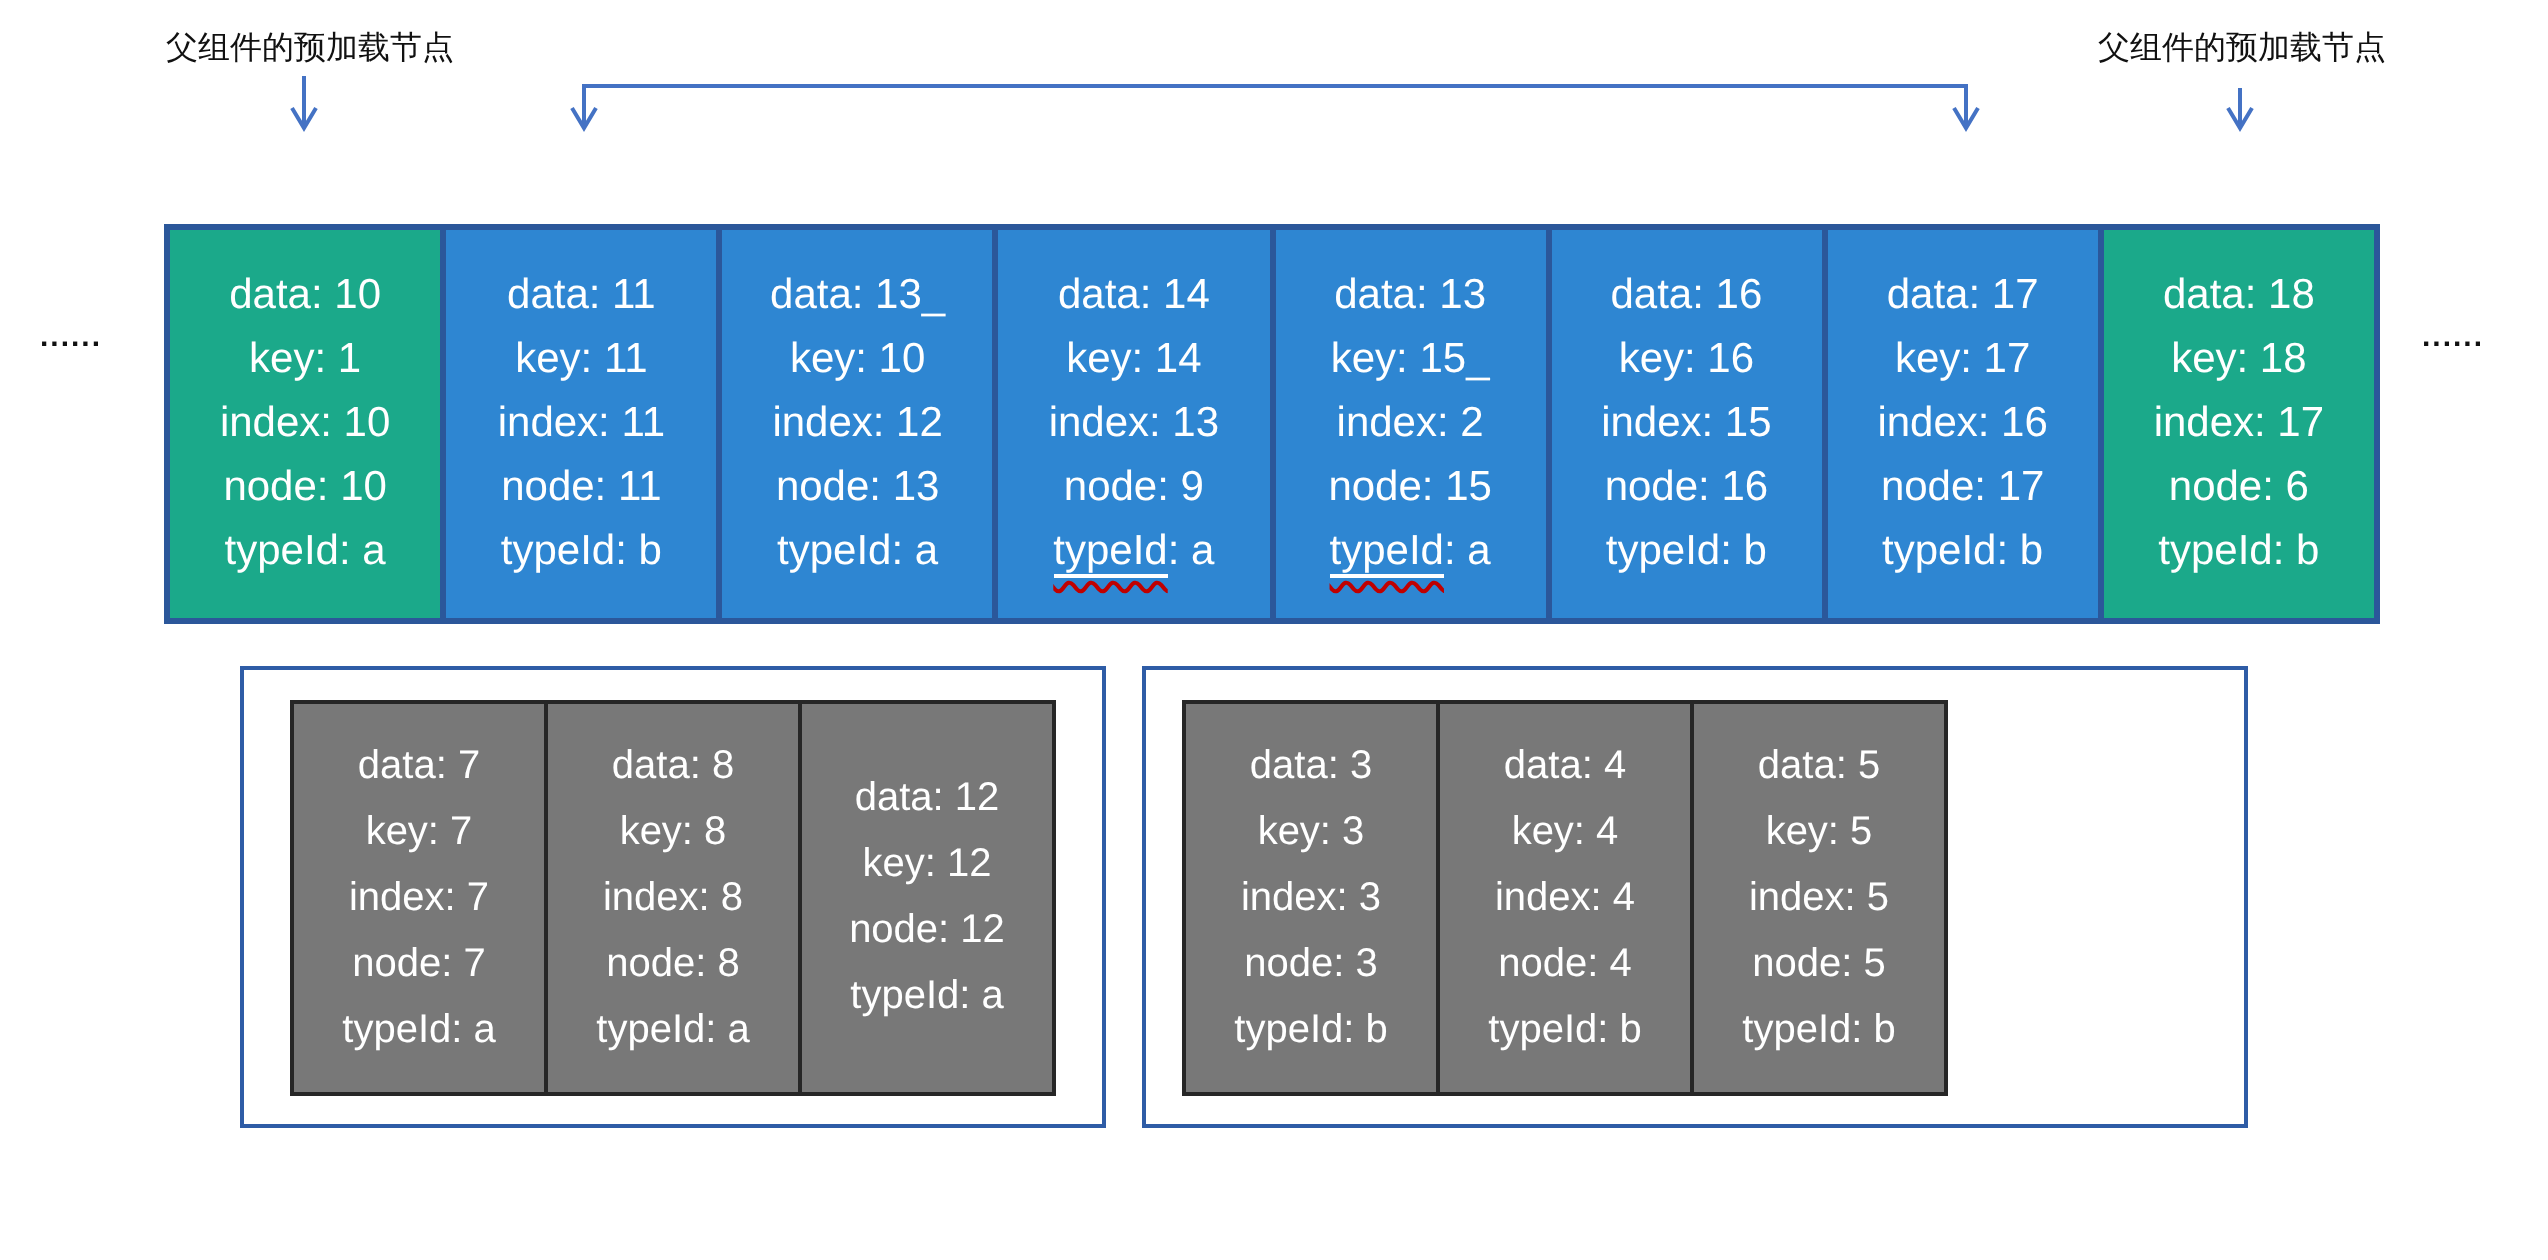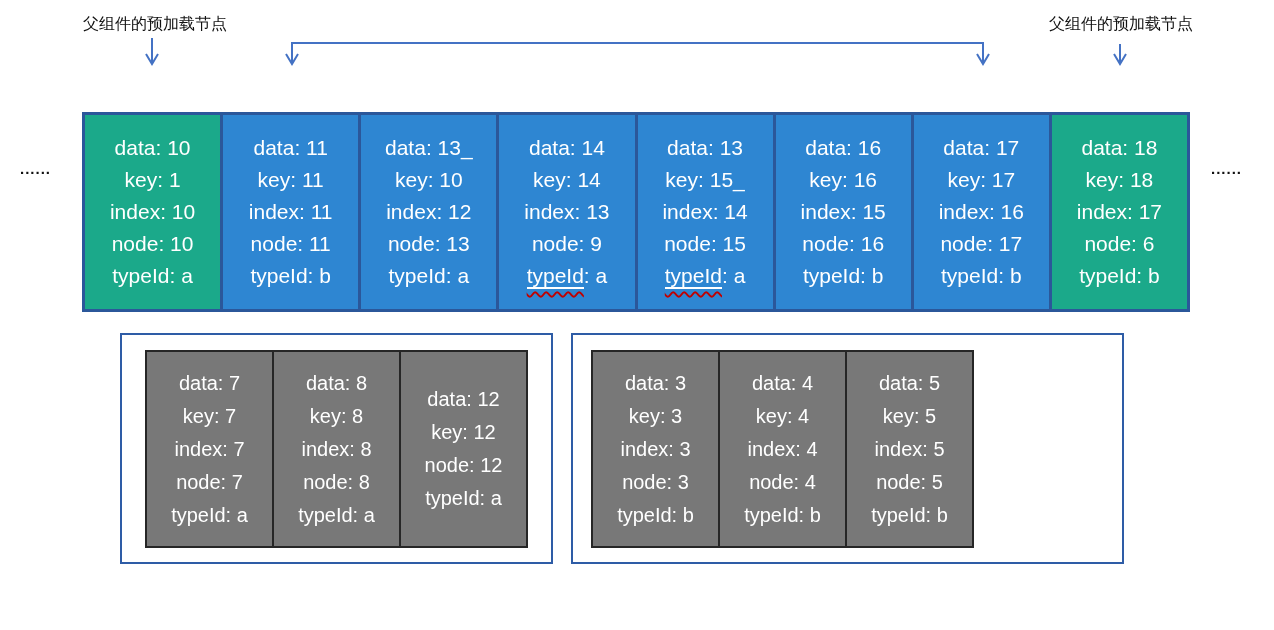--- a/index.html
+++ b/index.html
@@ -174,21 +174,21 @@
     <div class="node blue">
         <div class="line">data: 14</div>
         <div class="line">key: 14</div>
         <div class="line">index: 13</div>
         <div class="line">node: 9</div>
         <div class="line"><span class="squig">typeId</span>: a</div>
       </div>
     <div class="node blue">
         <div class="line">data: 13</div>
         <div class="line">key: 15_</div>
-        <div class="line">index: 14</div>
+        <div class="line">index: 2</div>
         <div class="line">node: 15</div>
         <div class="line"><span class="squig">typeId</span>: a</div>
       </div>
     <div class="node blue">
         <div class="line">data: 16</div>
         <div class="line">key: 16</div>
         <div class="line">index: 15</div>
         <div class="line">node: 16</div>
         <div class="line">typeId: b</div>
       </div>

